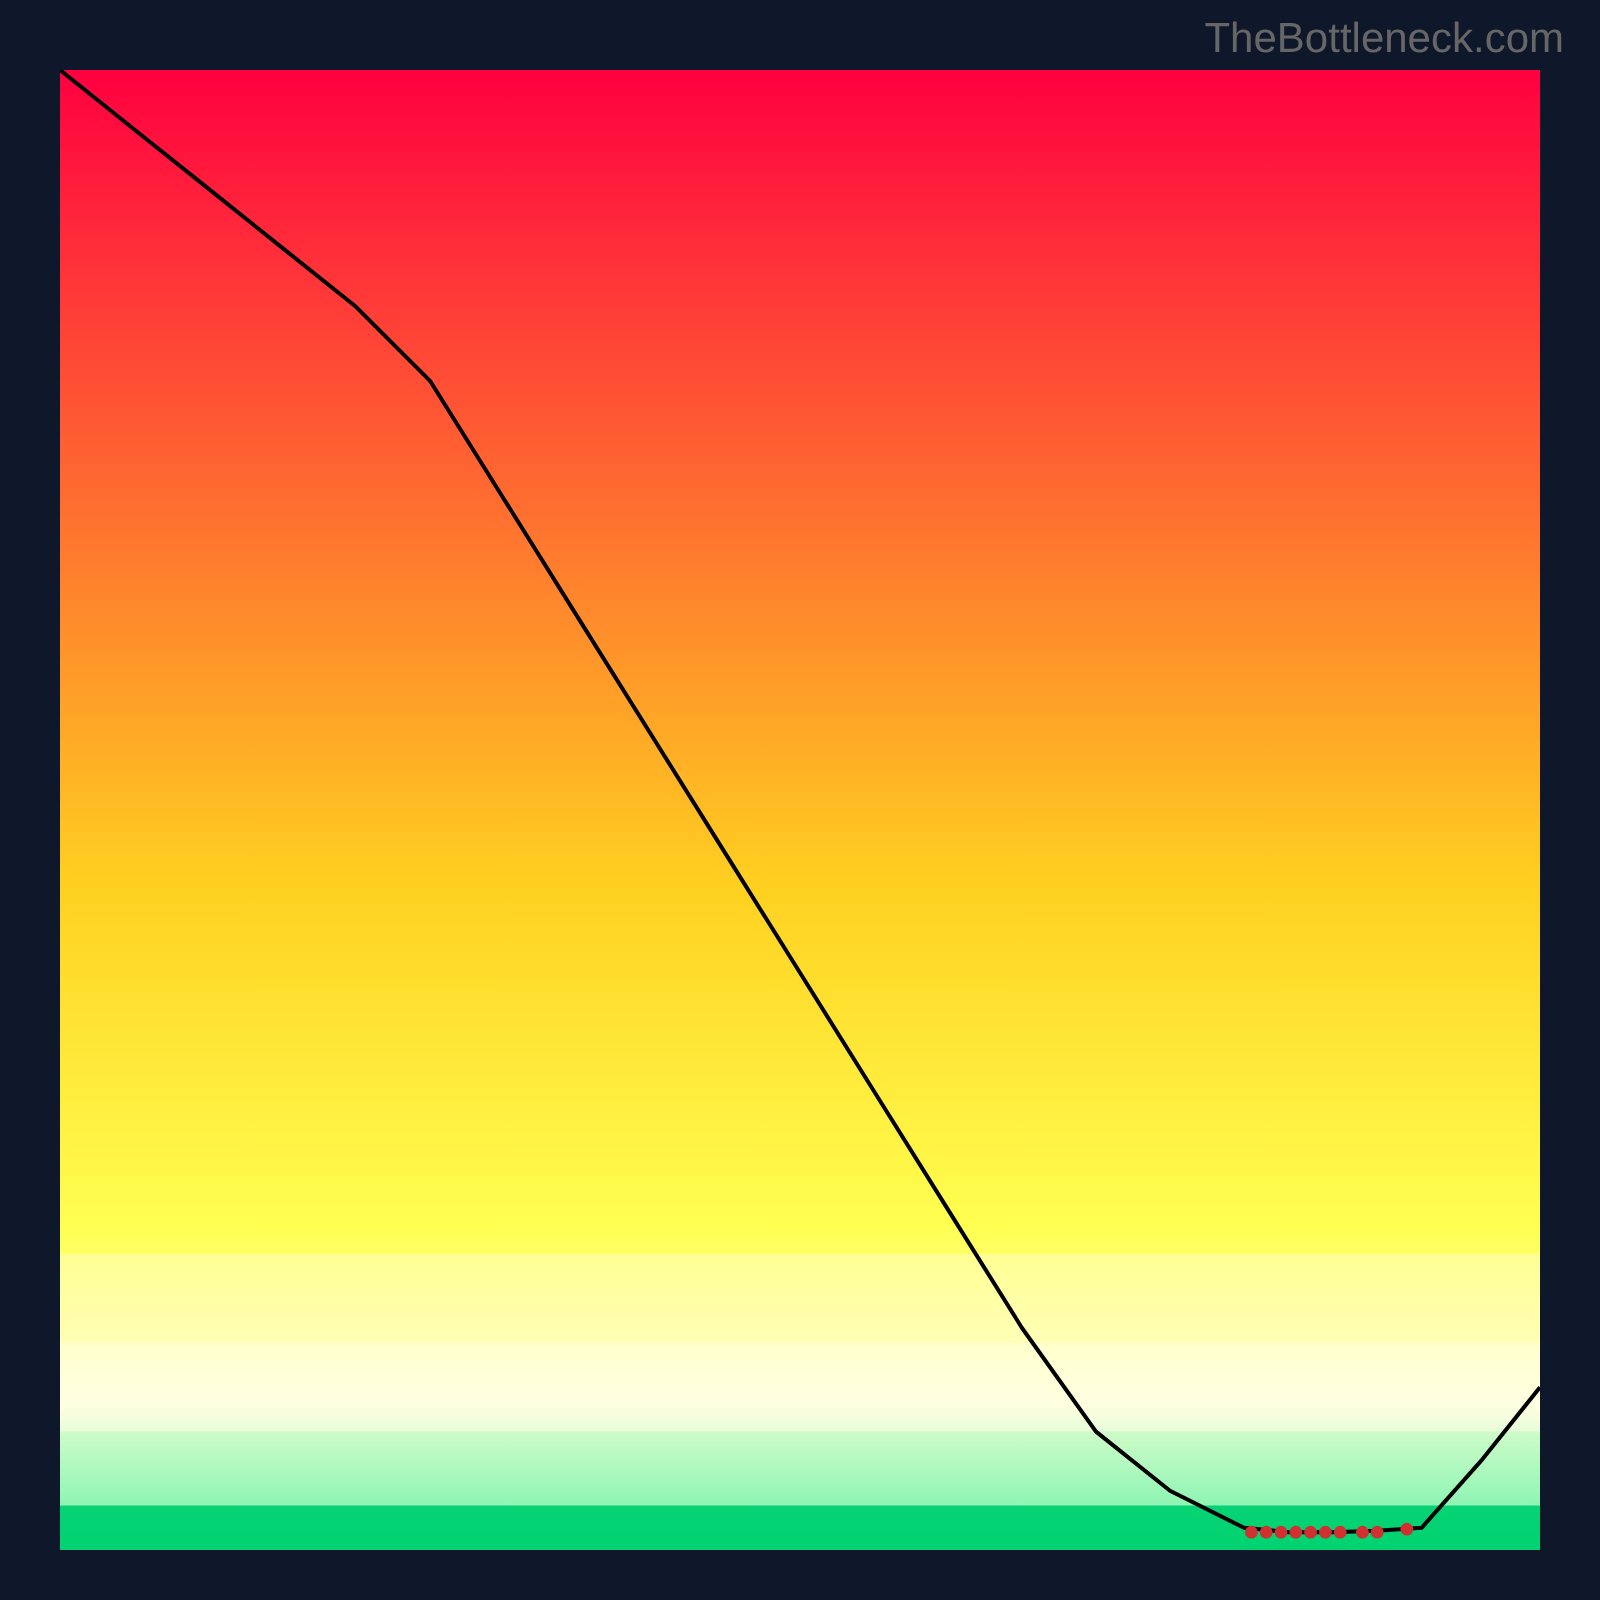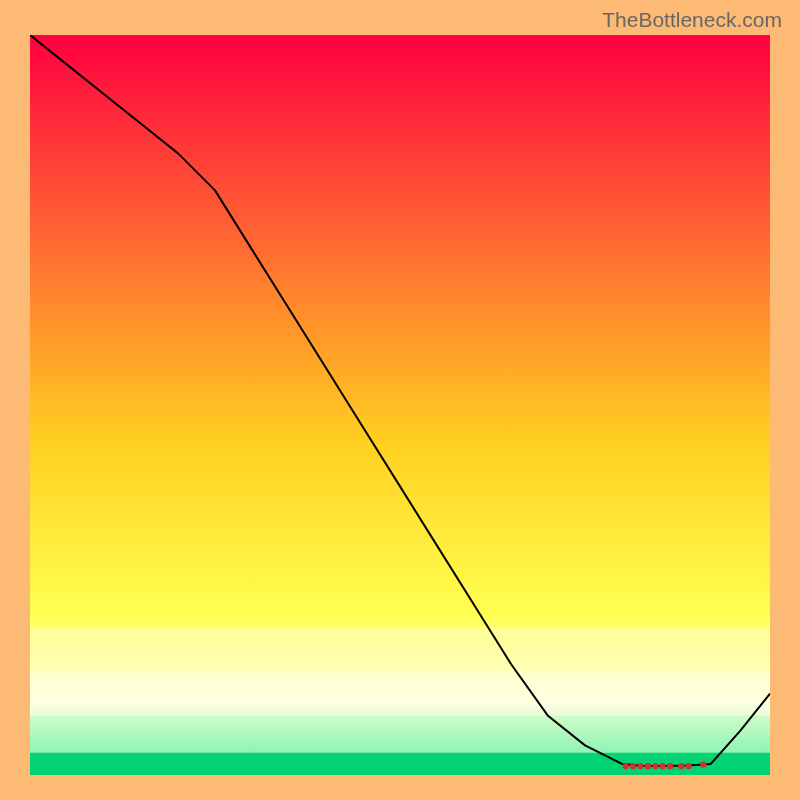--- a/index.html
+++ b/index.html
@@ -8,21 +8,21 @@
     width: 800px;
     height: 800px;
     background: #000;
     font-family: Arial, sans-serif;
     overflow: hidden;
   }
   .container {
     width: 800px;
     height: 800px;
     position: relative;
-    background: #fdba74;
+    background: #0f172a;
   }
   .watermark {
     position: absolute;
     top: 8px;
     right: 18px;
     color: #666;
     font-size: 21px;
     font-weight: normal;
     z-index: 10;
   }

